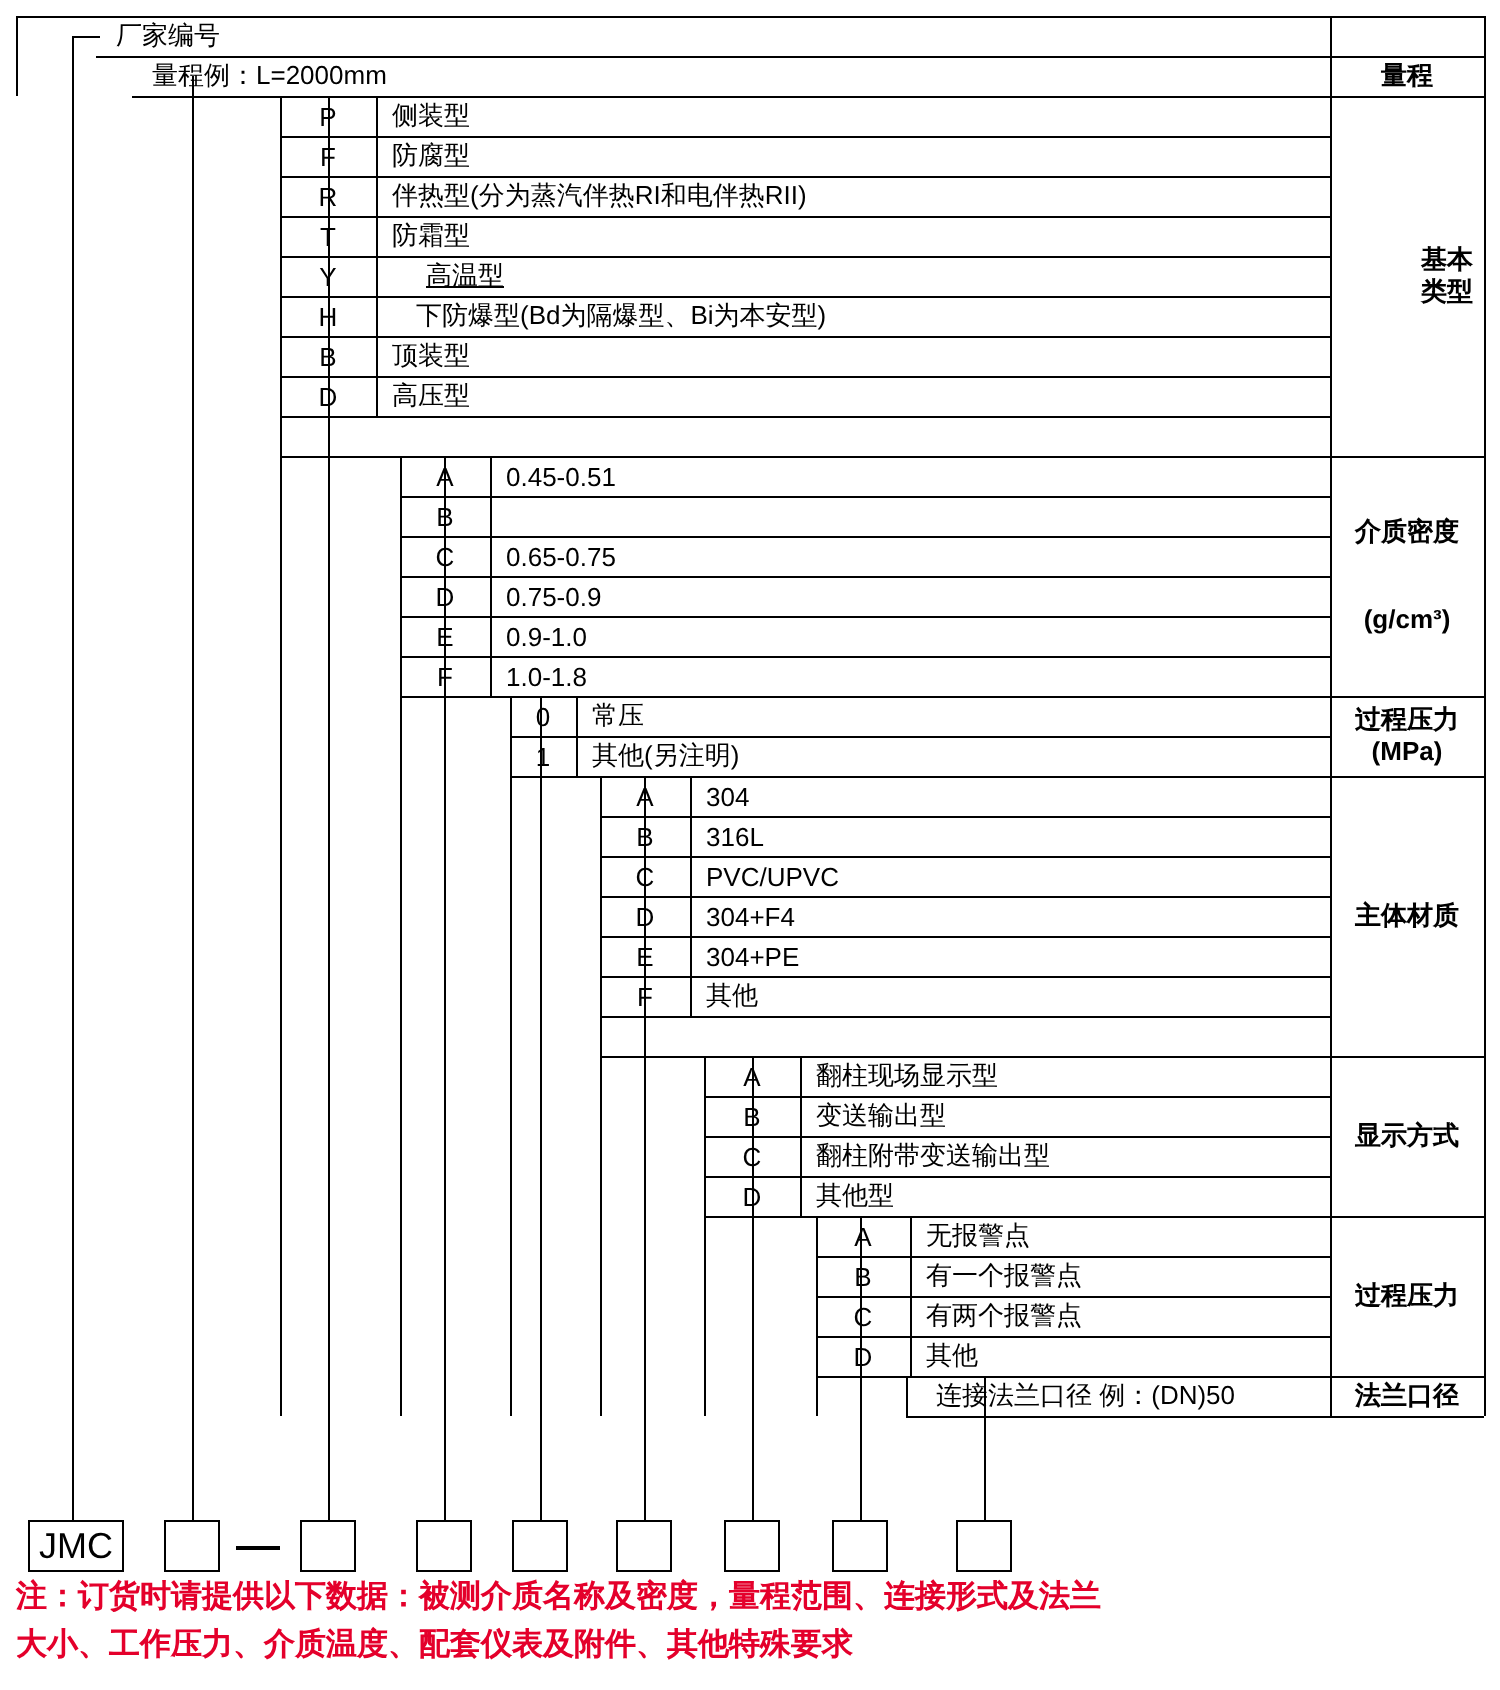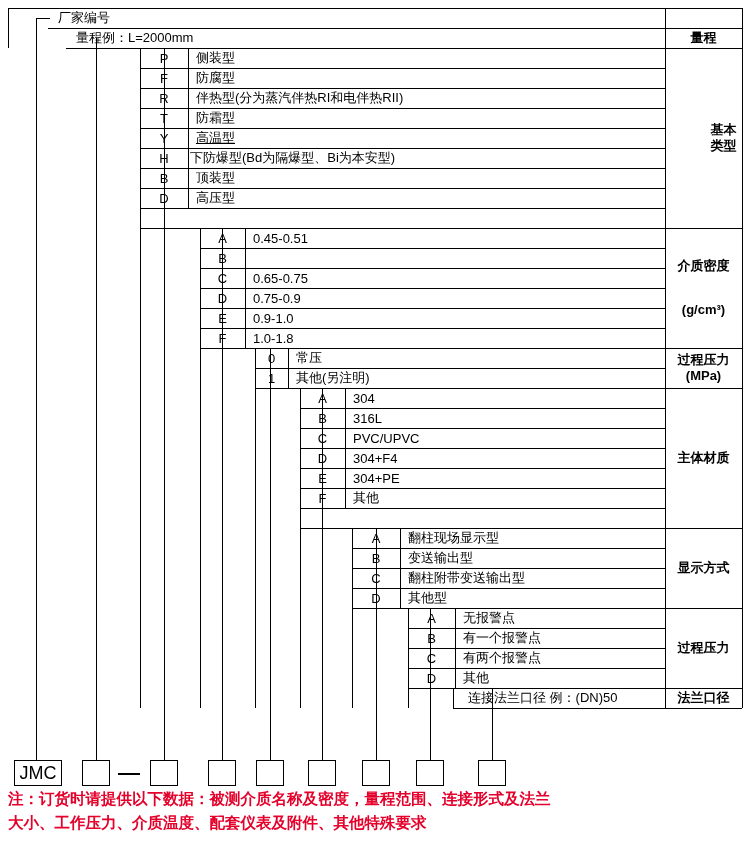--- a/index.html
+++ b/index.html
@@ -44,24 +44,24 @@
     <div class="cell code" style="left: 140px; top: 68px; width: 48px; height: 20px;">F</div>
     <div class="cell desc" style="left: 188px; top: 68px; width: 477px; height: 20px;">防腐型</div>
     <div class="hline" style="left: 140px; top: 88px; width: 525px;"></div>
     <div class="cell code" style="left: 140px; top: 88px; width: 48px; height: 20px;">R</div>
     <div class="cell desc" style="left: 188px; top: 88px; width: 477px; height: 20px;">伴热型(分为蒸汽伴热RI和电伴热RII)</div>
     <div class="hline" style="left: 140px; top: 108px; width: 525px;"></div>
     <div class="cell code" style="left: 140px; top: 108px; width: 48px; height: 20px;">T</div>
     <div class="cell desc" style="left: 188px; top: 108px; width: 477px; height: 20px;">防霜型</div>
     <div class="hline" style="left: 140px; top: 128px; width: 525px;"></div>
     <div class="cell code" style="left: 140px; top: 128px; width: 48px; height: 20px;">Y</div>
-    <div class="cell desc" style="left: 188px; top: 128px; width: 477px; height: 20px; text-decoration: underline;">高温型</div>
+    <div class="cell desc" style="left: 205px; top: 128px; width: 477px; height: 20px; text-decoration: underline;">高温型</div>
     <div class="hline" style="left: 140px; top: 148px; width: 525px;"></div>
     <div class="cell code" style="left: 140px; top: 148px; width: 48px; height: 20px;">H</div>
-    <div class="cell desc" style="left: 182px; top: 148px; width: 477px; height: 20px; text-align: right;">下防爆型(Bd为隔爆型、Bi为本安型)</div>
+    <div class="cell desc" style="left: 200px; top: 148px; width: 477px; height: 20px; text-align: right;">下防爆型(Bd为隔爆型、Bi为本安型)</div>
     <div class="hline" style="left: 140px; top: 168px; width: 525px;"></div>
     <div class="cell code" style="left: 140px; top: 168px; width: 48px; height: 20px;">B</div>
     <div class="cell desc" style="left: 188px; top: 168px; width: 477px; height: 20px;">顶装型</div>
     <div class="hline" style="left: 140px; top: 188px; width: 525px;"></div>
     <div class="cell code" style="left: 140px; top: 188px; width: 48px; height: 20px;">D</div>
     <div class="cell desc" style="left: 188px; top: 188px; width: 477px; height: 20px;">高压型</div>
     <div class="hline" style="left: 140px; top: 208px; width: 525px;"></div>
     <div class="vline" style="left: 188px; top: 48px; height: 160px;"></div>
     <div class="cell group" style="left: 665px; top: 48px; width: 77px; height: 180px; padding-left: 40px;">
       <span>基本类型</span>

